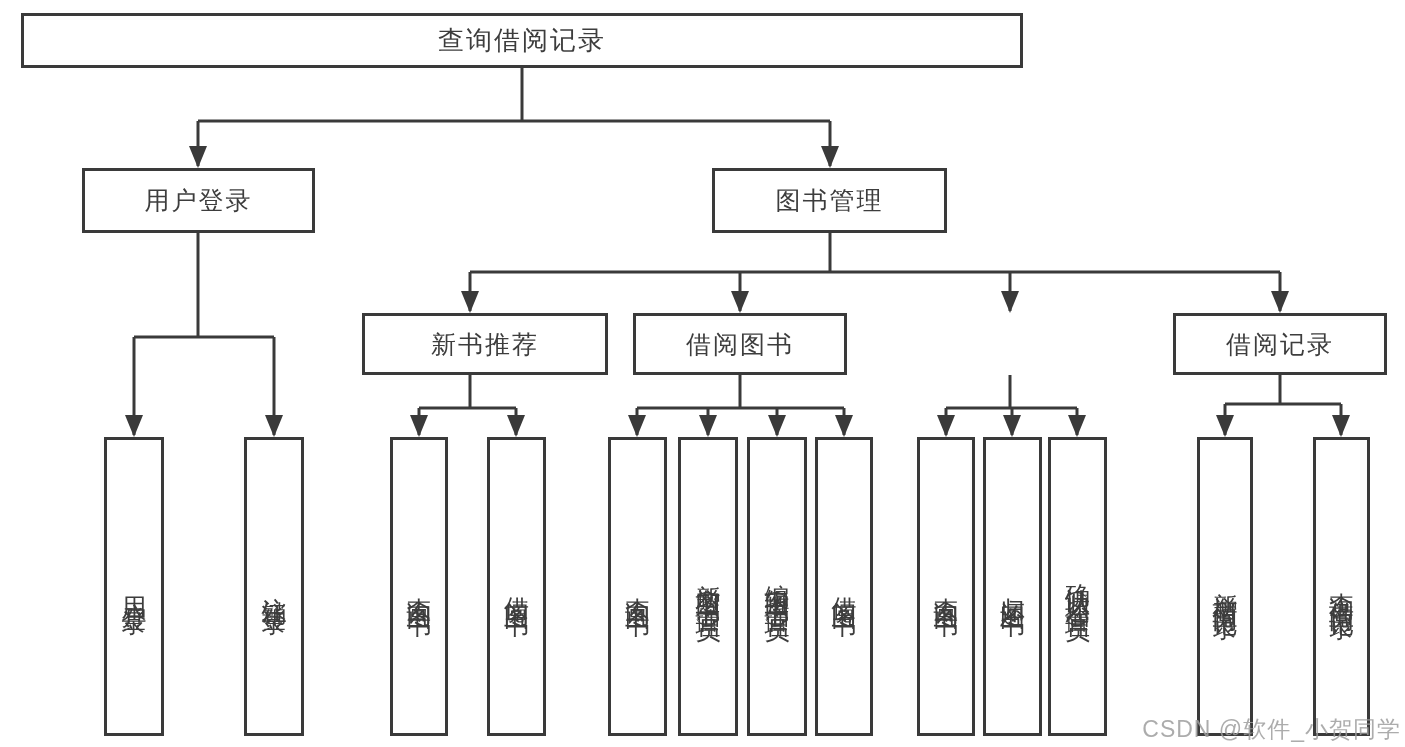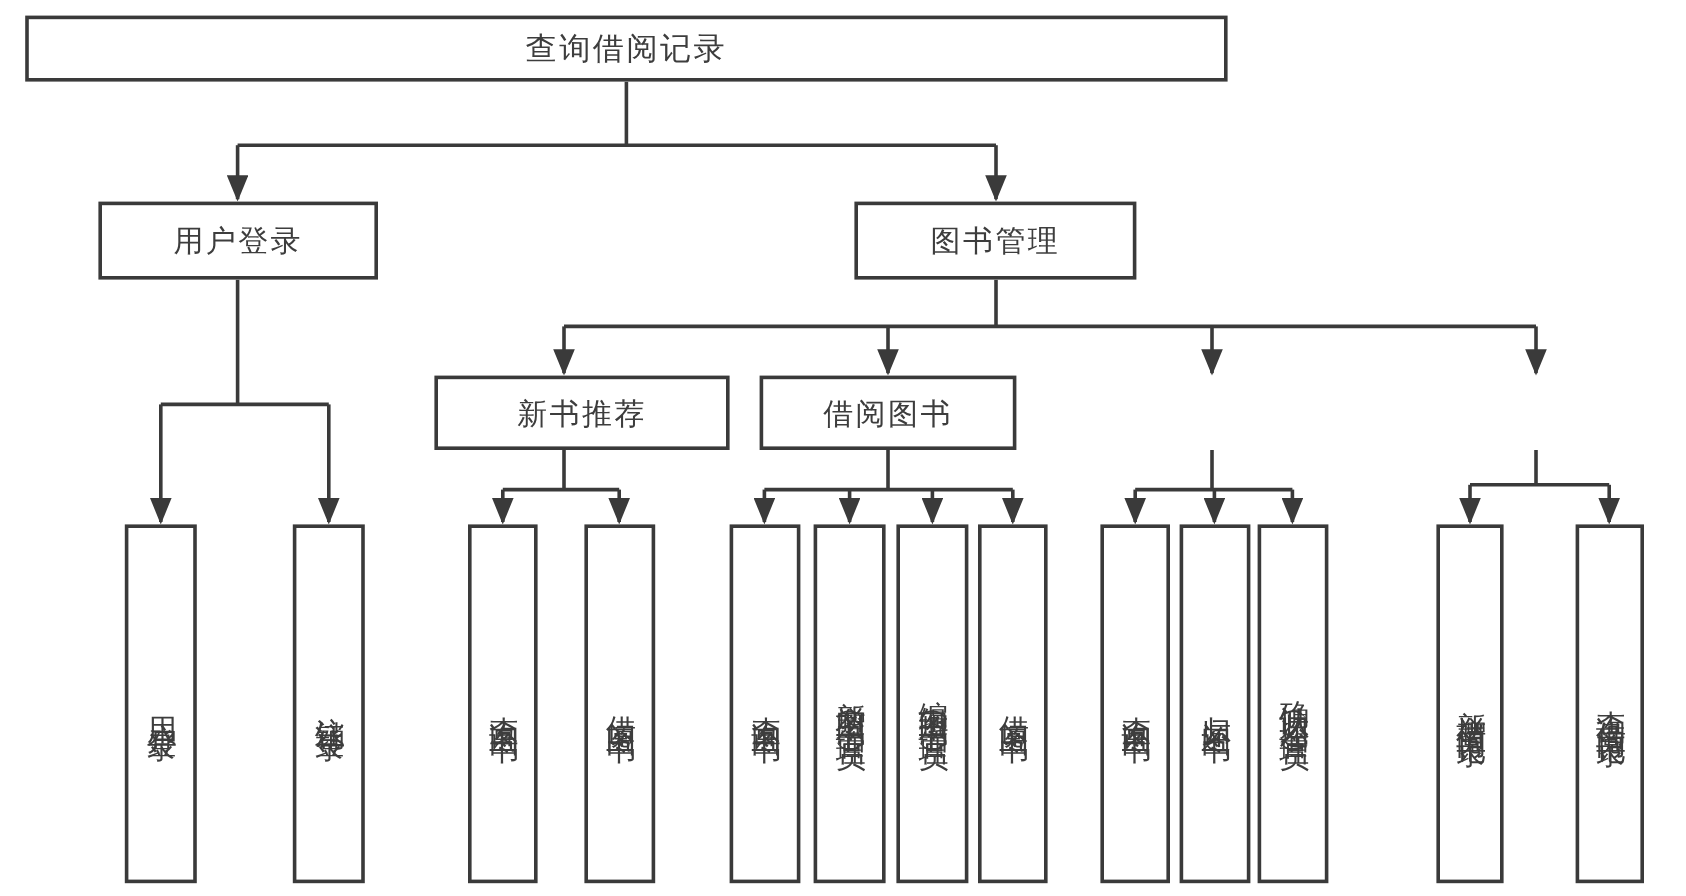--- a/index.html
+++ b/index.html
@@ -133,20 +133,23 @@
   <div class="box" style="left:712px; top:168px; width:235px; height:65px;">
     <span class="h-label">图书管理</span>
   </div>
 
   <div class="box" style="left:362px; top:313px; width:246px; height:62px;">
     <span class="h-label">新书推荐</span>
   </div>
   <div class="box" style="left:633px; top:313px; width:214px; height:62px;">
     <span class="h-label">借阅图书</span>
   </div>
+  <div class="box" style="left:1173px; top:313px; width:214px; height:62px;">
+    <span class="h-label">借阅记录</span>
+  </div>
 
   <div class="box leaf" style="left:104px; top:437px; width:60px; height:299px;">
     <span class="v-label">用户登录</span>
   </div>
   <div class="box leaf" style="left:244px; top:437px; width:60px; height:299px;">
     <span class="v-label">注销登录</span>
   </div>
 
   <div class="box leaf" style="left:390px; top:437px; width:58px; height:299px;">
     <span class="v-label">查询图书</span>
@@ -178,14 +181,15 @@
     <span class="v-label">确认归还（管理员）</span>
   </div>
 
   <div class="box leaf" style="left:1197px; top:437px; width:56px; height:299px;">
     <span class="v-label">新增借阅记录</span>
   </div>
   <div class="box leaf" style="left:1313px; top:437px; width:57px; height:299px;">
     <span class="v-label">查询借阅记录</span>
   </div>
 
+  <div class="watermark">CSDN @软件_小贺同学</div>
 
 </div>
 
 </body></html>

